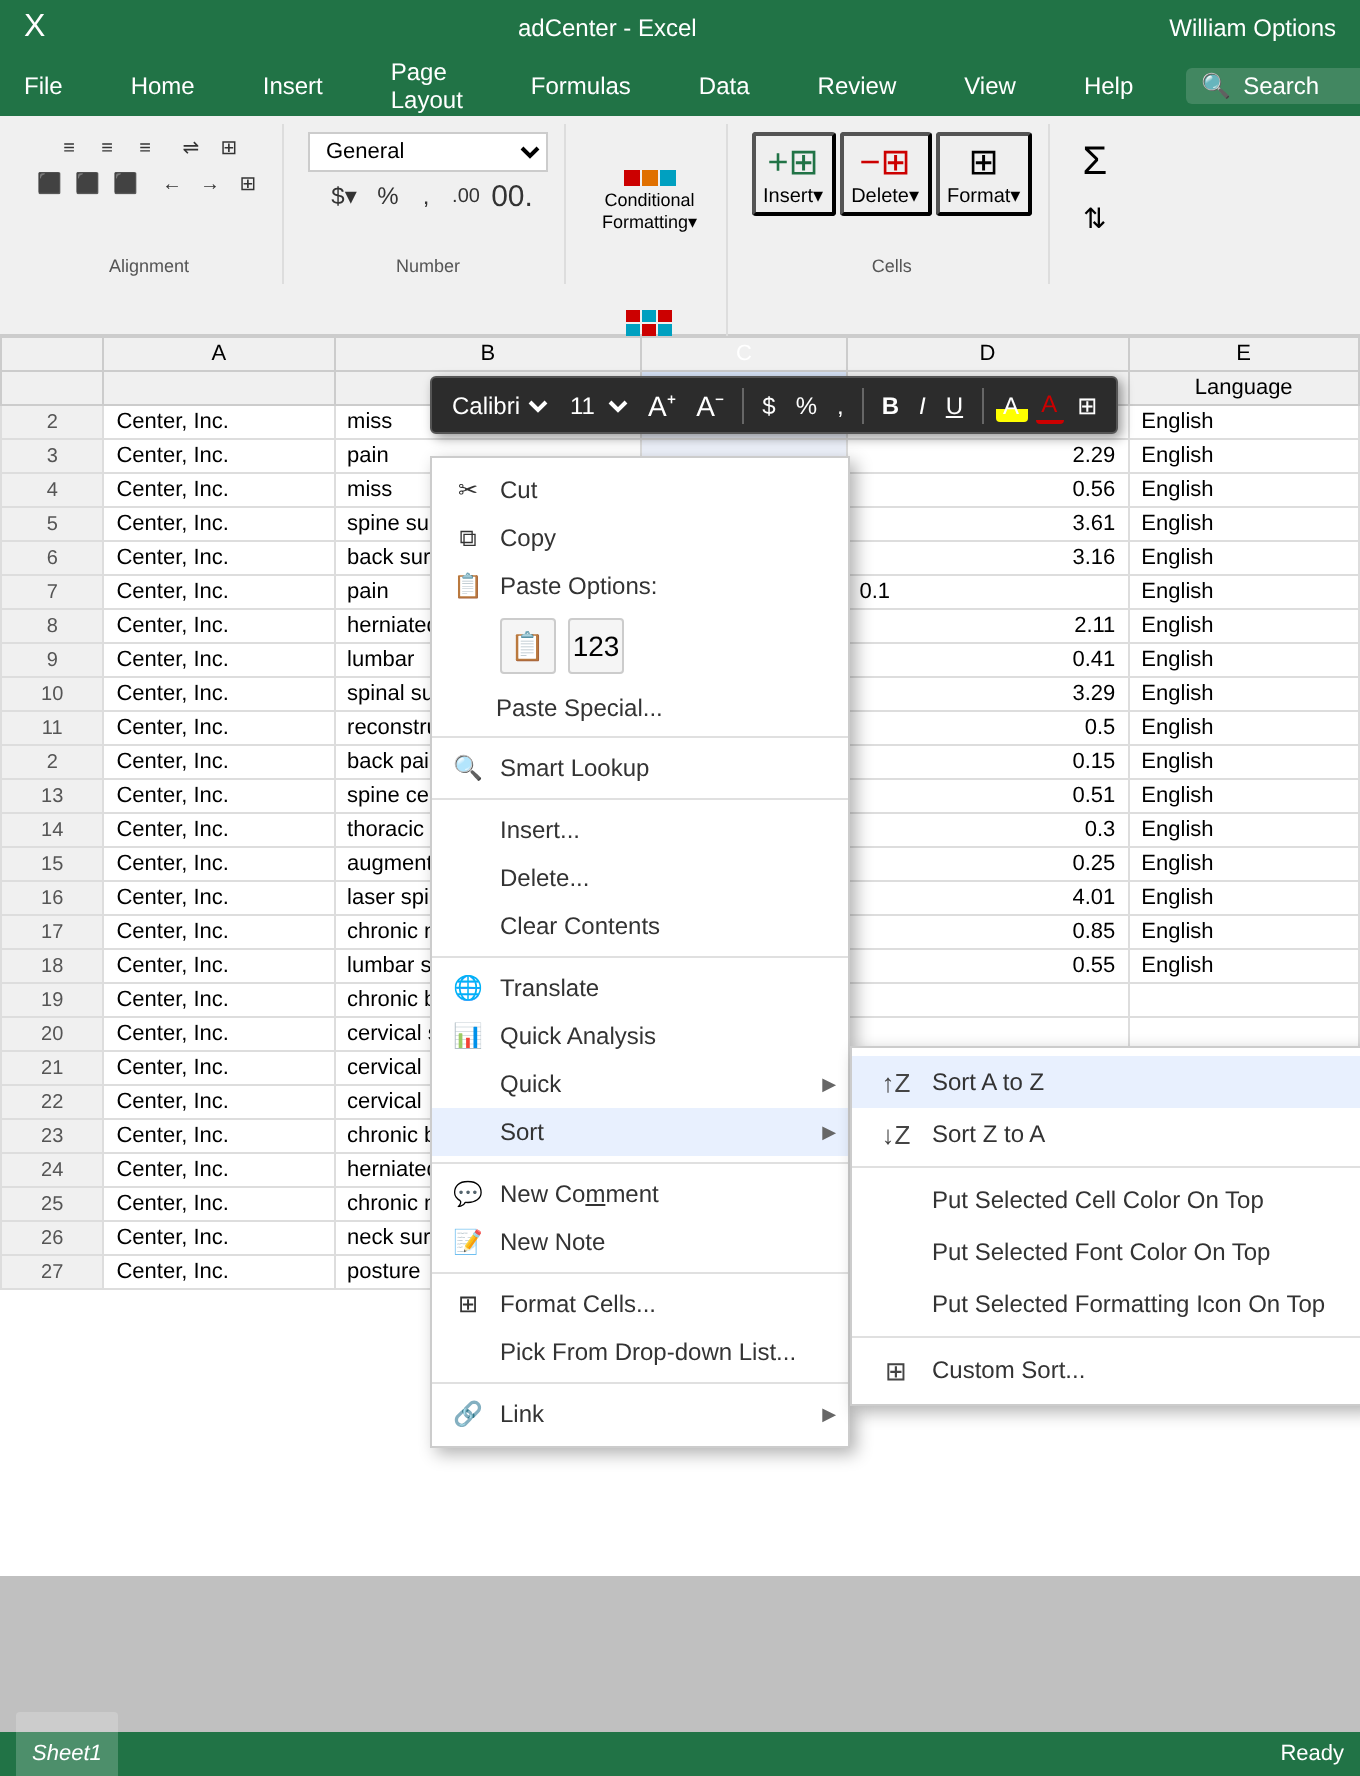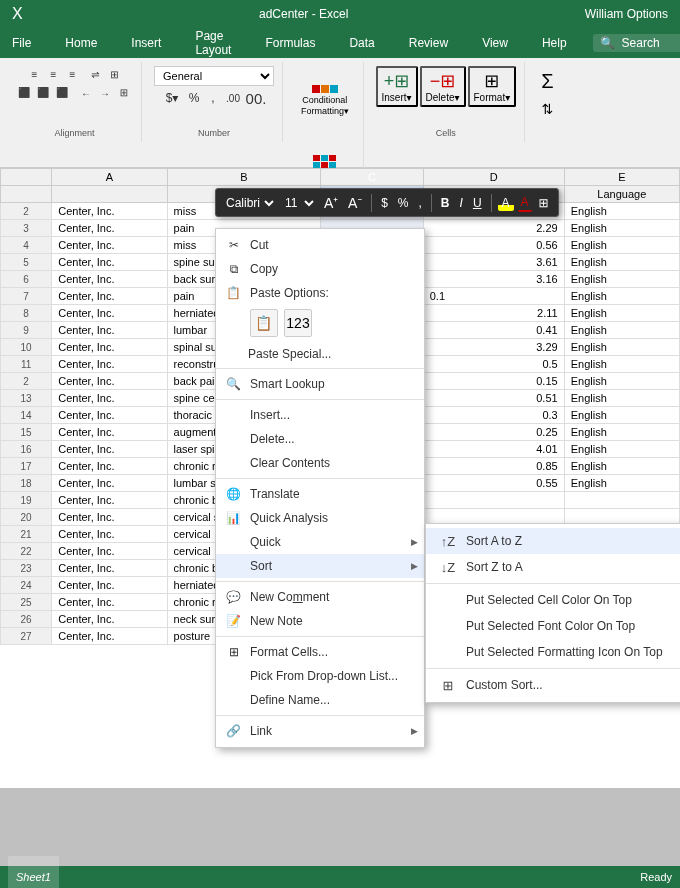--- a/index.html
+++ b/index.html
@@ -810,24 +810,20 @@
     </div>
     <div class="ctx-separator"></div>
     <div class="ctx-item">
       <span class="ctx-icon">⊞</span>
       <span class="ctx-label">Format Cells...</span>
     </div>
     <div class="ctx-item">
       <span class="ctx-icon"></span>
       <span class="ctx-label">Pick From Drop-down List...</span>
     </div>
-    <div class="ctx-item">
-      <span class="ctx-icon"></span>
-      <span class="ctx-label">Define Name...</span>
-    </div>
     <div class="ctx-separator"></div>
     <div class="ctx-item has-submenu">
       <span class="ctx-icon">🔗</span>
       <span class="ctx-label">Link</span>
     </div>
   </div>
 
   <div id="sort-submenu">
     <div class="sort-item highlighted">
       <span class="sort-icon">↑Z</span>

